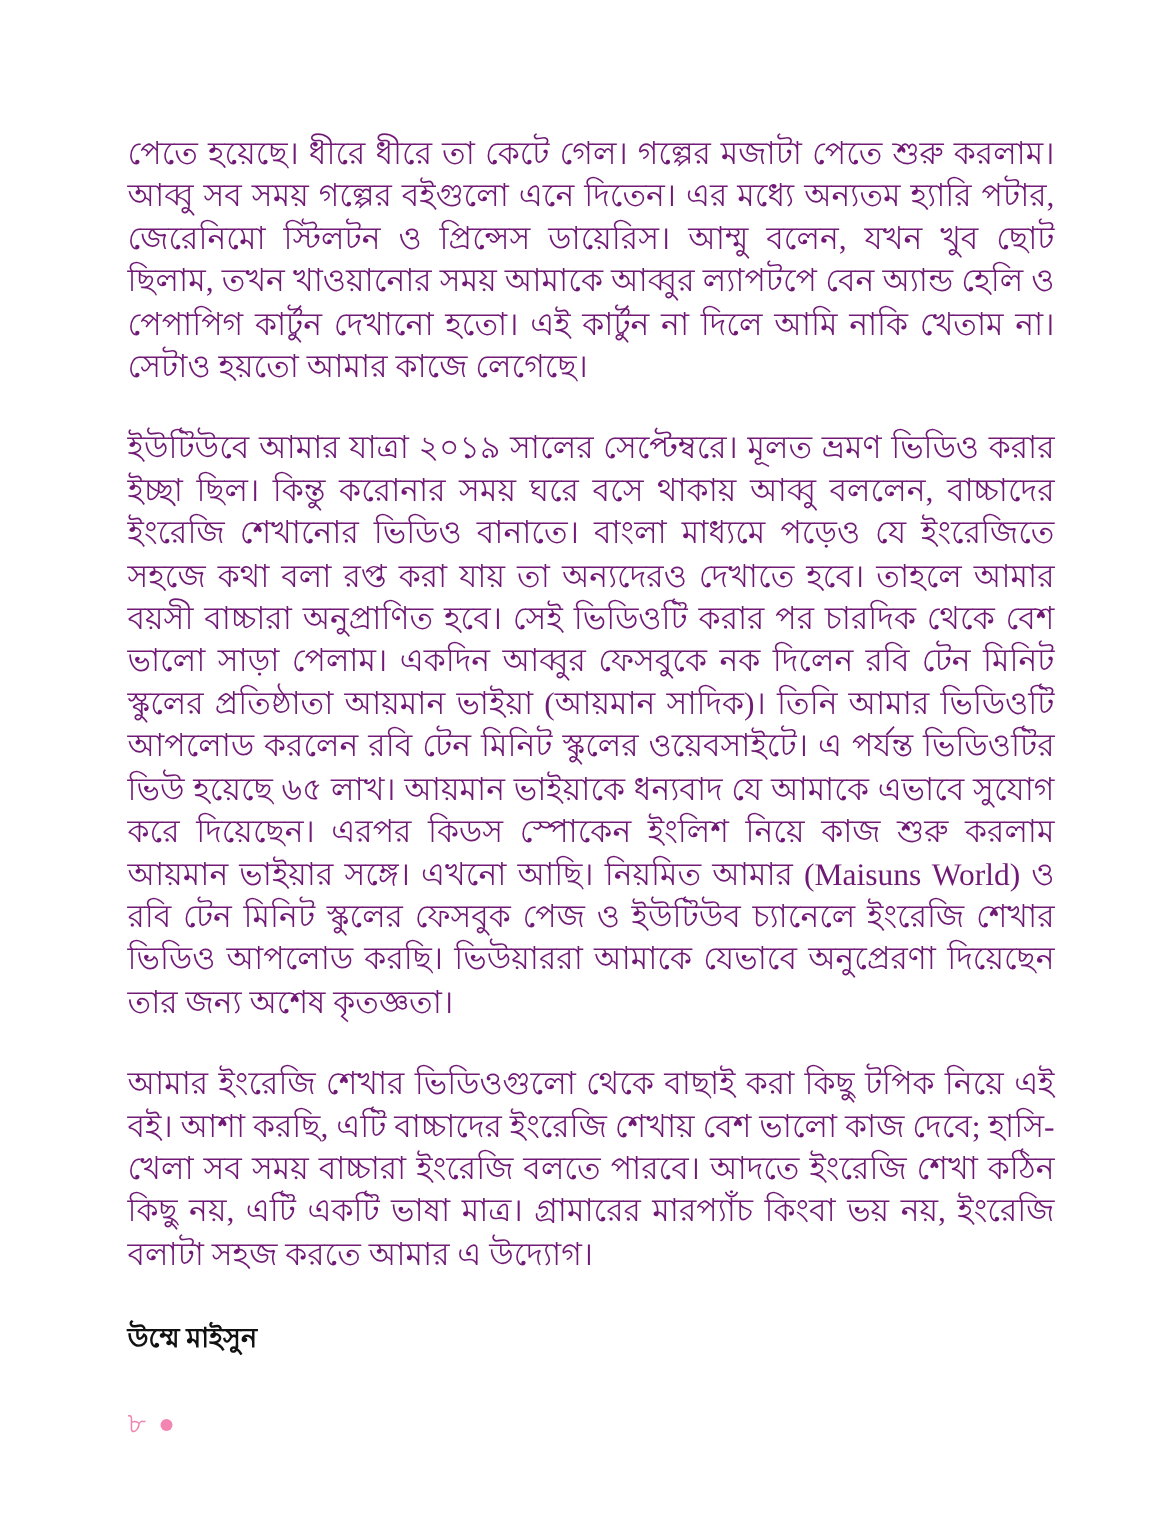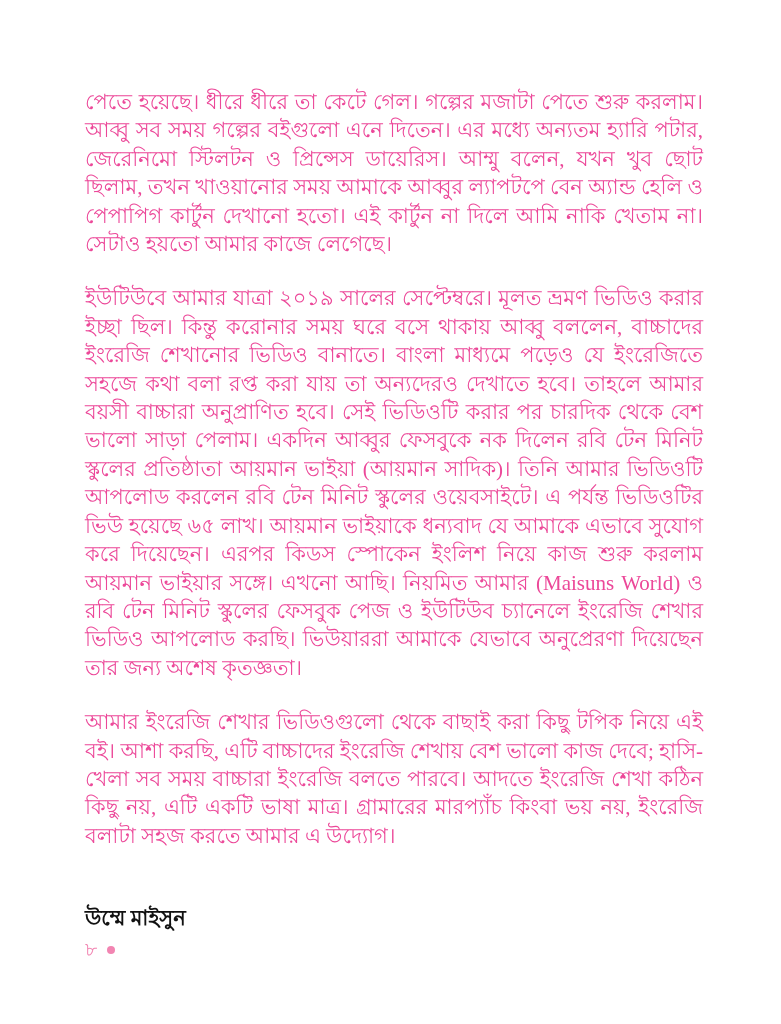--- a/index.html
+++ b/index.html
@@ -27,26 +27,26 @@
     position: absolute;
     top: 88px;
     left: 85px;
     width: 618px;
   }
   .para {
     font-size: 21px;
     line-height: 28.4px;
     text-align: justify;
     margin: 0 0 26px 0;
-    color: #ec4899;
+    color: #701a75;
   }
   .signature {
-    font-size: 21px;
+    font-size: 18px;
     font-weight: bold;
-    margin-top: 52px;
+    margin-top: 28px;
     color: #111111;
     text-align: left;
   }
   .footer {
     position: absolute;
     left: 85px;
     top: 938px;
     display: flex;
     align-items: center;
     gap: 10px;

